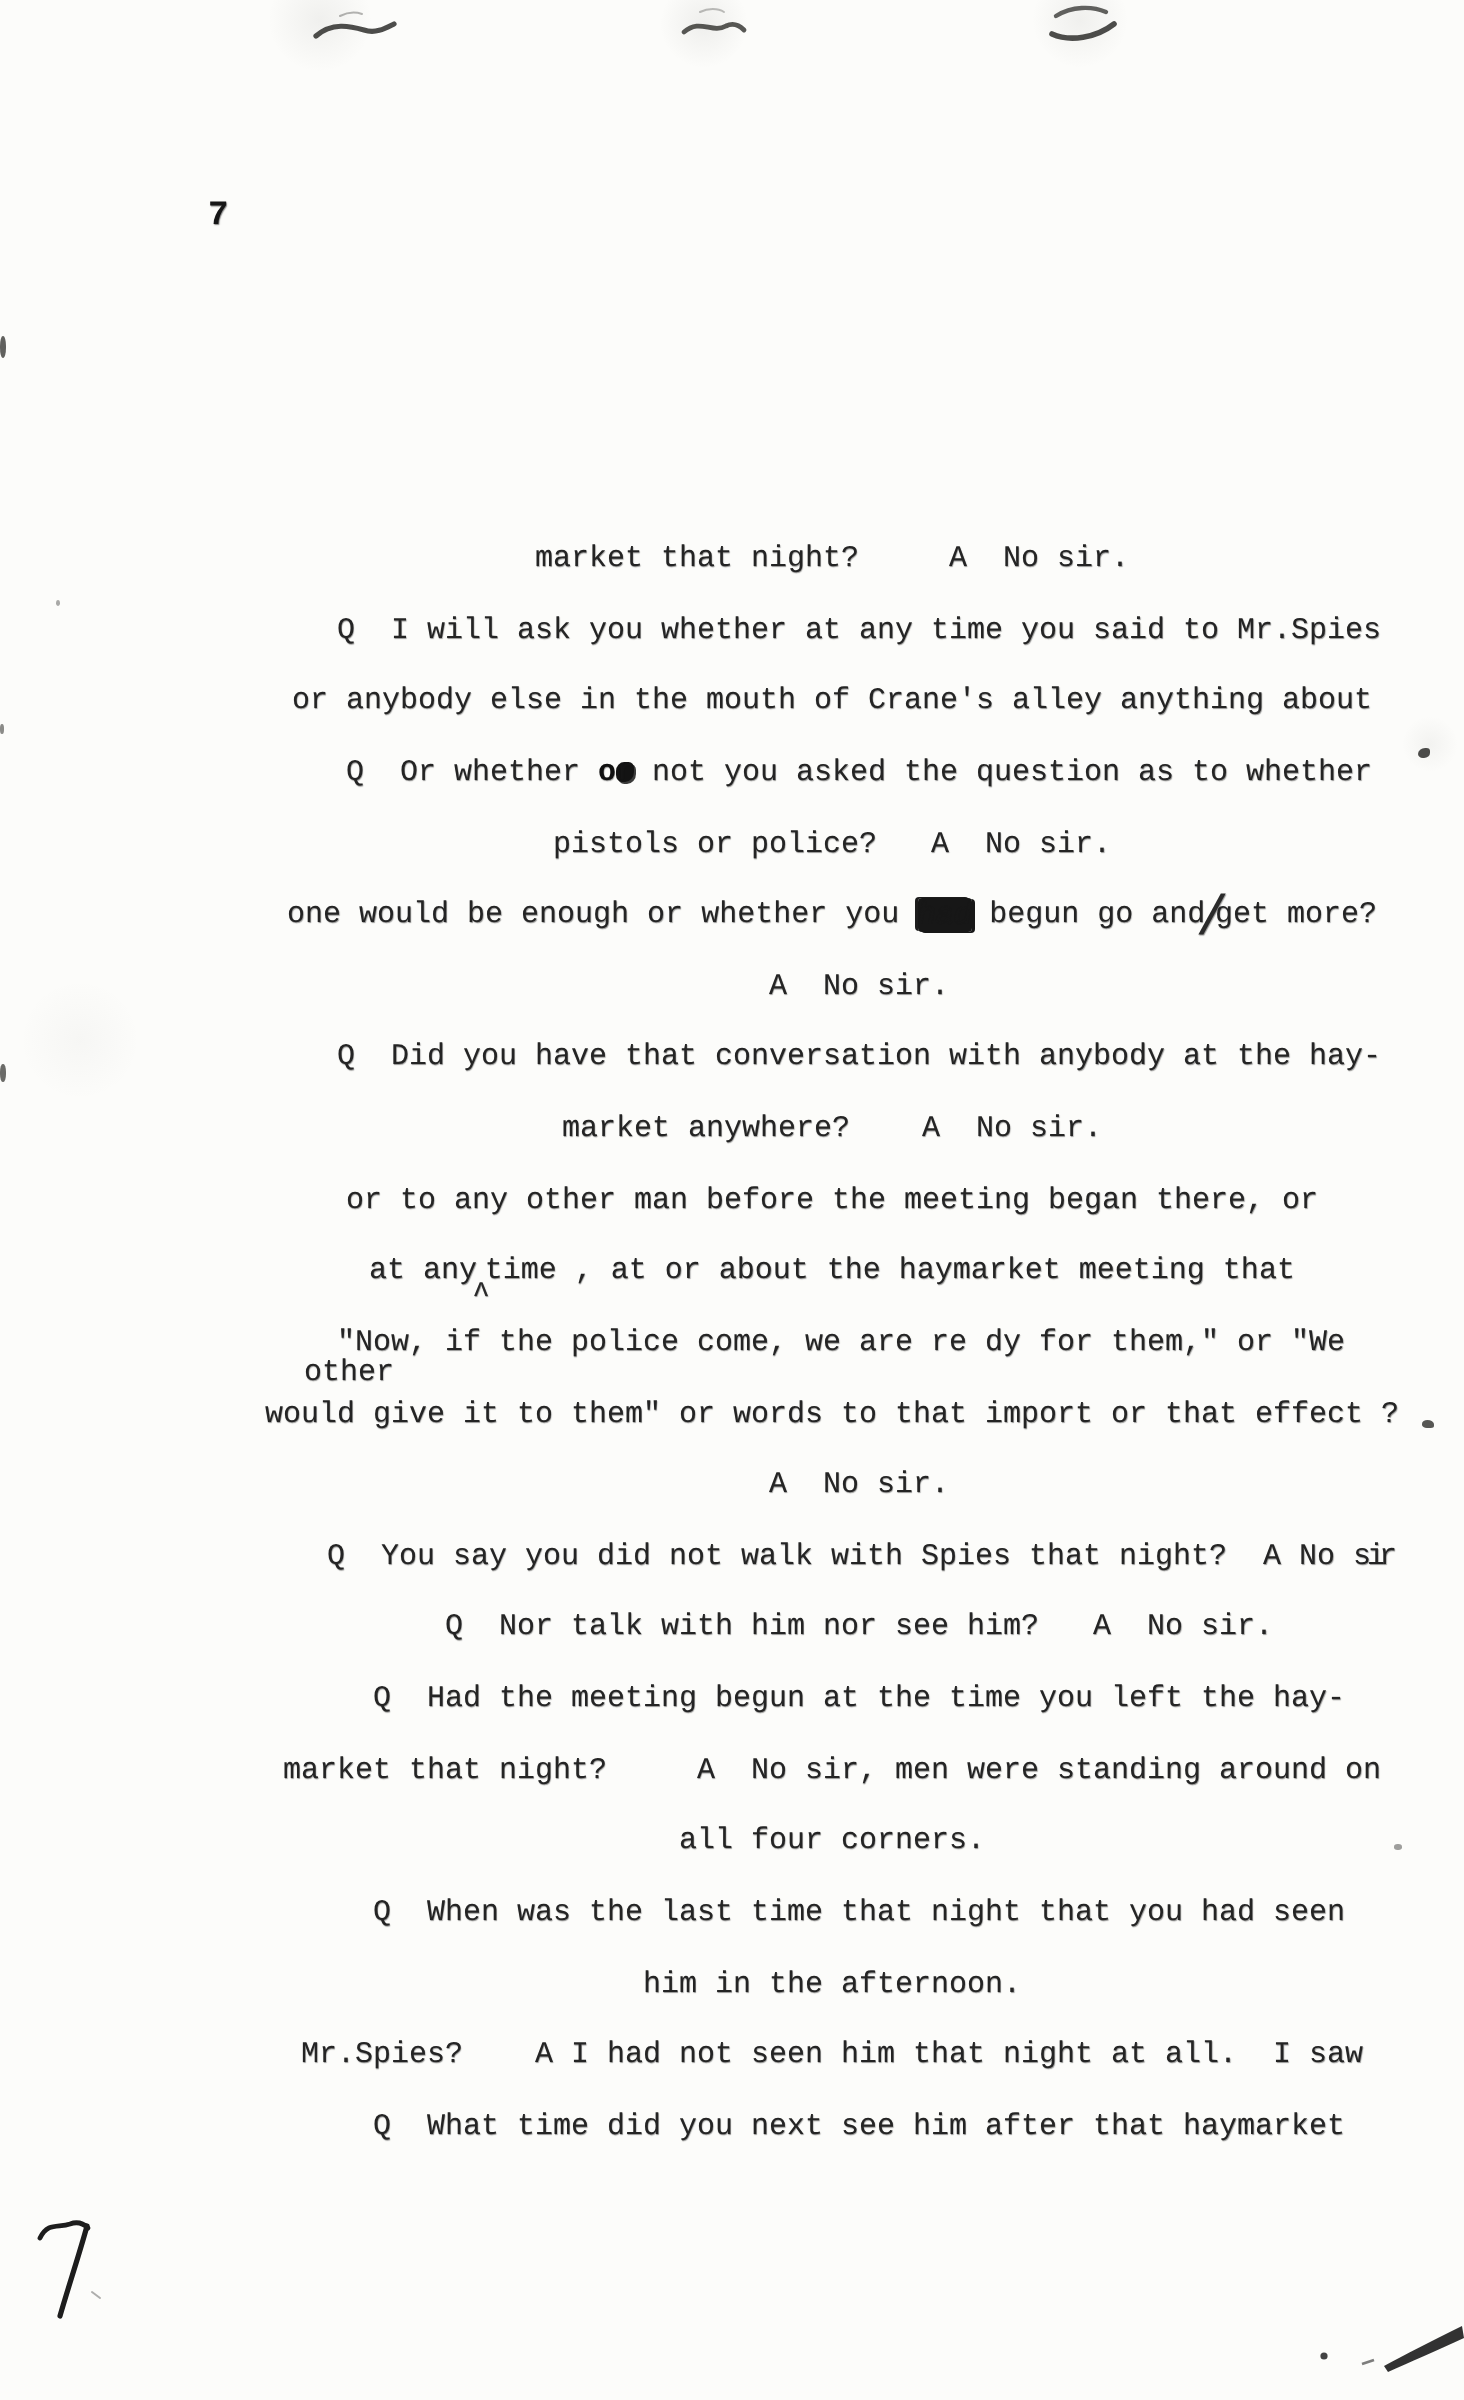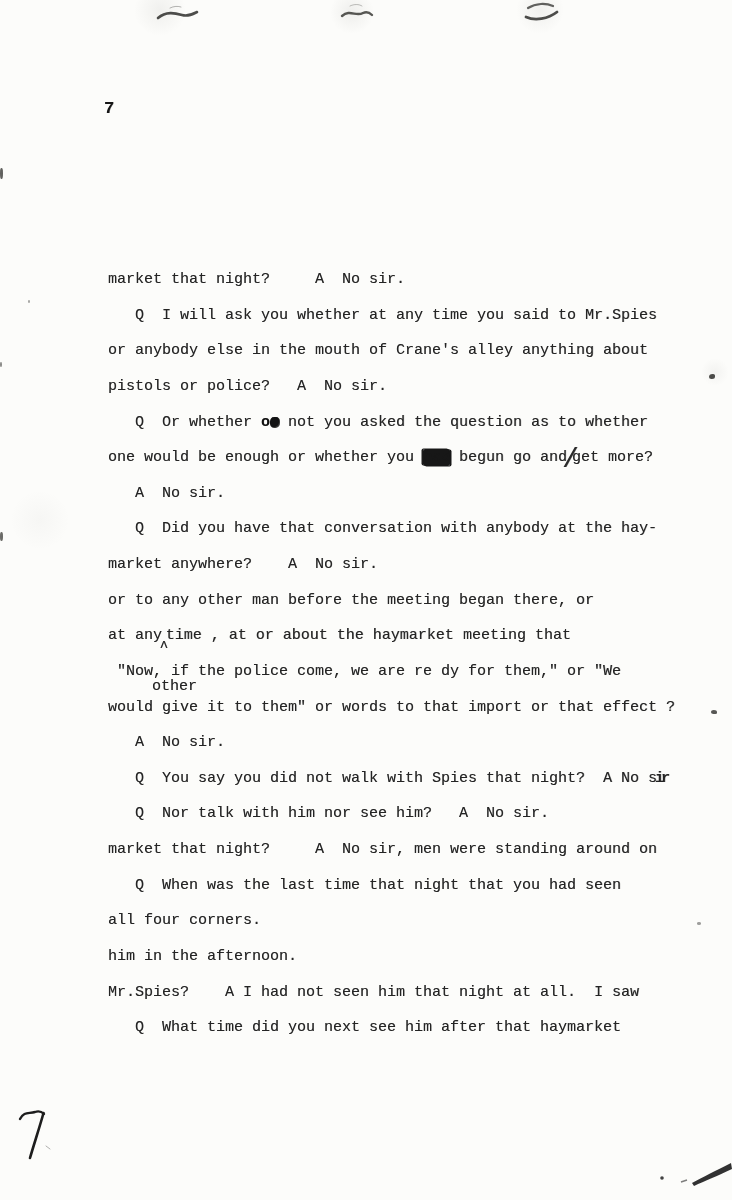--- a/index.html
+++ b/index.html
@@ -22,40 +22,40 @@
   .page-number{
     position:absolute;left:104px;top:99px;
     font-size:17px;font-weight:bold;color:#161616;
     text-shadow:0.4px 0.4px 0.6px rgba(10,10,10,.5);
   }
   .transcript{
     position:absolute;left:108px;top:262px;width:616px;
     font-size:15px;line-height:35.63px;
     text-shadow:0.3px 0.3px 0.5px rgba(25,25,25,.45);
   }
-  .line{white-space:pre;height:35.63px;}
+  .line{white-space:pre;height:35.63px;text-align:center;}
   .seg-redact{
     color:transparent;background:#171717;border-radius:2px;
     box-shadow:1.5px 0.5px 0 #171717,-1.5px -0.5px 0 #1c1c1c;
     font-style:italic;
   }
   .seg-blot{
     color:transparent;display:inline-block;background:#131313;
     height:10px;line-height:10px;border-radius:45% 30% 50% 35%;
     vertical-align:1px;box-shadow:1px 1px 0 rgba(10,10,10,.8);
   }
   .seg-dark{font-weight:bold;color:#101010;}
   .seg-slash{
     display:inline-block;font-size:28px;line-height:0;
     vertical-align:-6px;margin:0 -7px 0 -5px;color:#2a2a2a;font-weight:400;
   }
   .seg-caret{
     position:relative;top:9px;font-size:13px;margin:0 -2px;color:#2a2a2a;
   }
-  .seg-squeeze{letter-spacing:-3px;margin-left:-2px;font-weight:bold;}
+  .seg-squeeze{letter-spacing:-3px;margin-left:-2px;font-weight:normal;}
   .inserted-word{
     position:absolute;left:152px;top:678px;
     font-size:15px;color:#242424;
     text-shadow:0.3px 0.3px 0.5px rgba(25,25,25,.45);
   }
   .speck{position:absolute;background:#2d2d2a;border-radius:45%;}
   svg{position:absolute;display:block;}
 </style>
 </head>
 <body>
@@ -72,36 +72,37 @@
       <path d="M526 17 C535 21, 548 19, 557 12" stroke-width="2.8" opacity="0.85"></path>
     </g>
   </svg>
 
   <div class="page-number">7</div>
 
   <div class="transcript">
       <div class="line"><span>market that night?     A  No sir.</span></div>
       <div class="line"><span>   Q  I will ask you whether at any time you said to Mr.Spies</span></div>
       <div class="line"><span>or anybody else in the mouth of Crane's alley anything about</span></div>
+      <div class="line"><span>   Q  Or whether </span><span class="seg-dark">o</span><span class="seg-blot">r</span><span> not you asked the question as to whether</span></div>
       <div class="line"><span>pistols or police?   A  No sir.</span></div>
-      <div class="line"><span>   Q  Or whether </span><span class="seg-dark">o</span><span class="seg-blot">r</span><span> not you asked the question as to whether</span></div>
       <div class="line"><span>one would be enough or whether you </span><span class="seg-redact">had</span><span> begun go and</span><span class="seg-slash">/</span><span>get more?</span></div>
       <div class="line"><span>   A  No sir.</span></div>
       <div class="line"><span>   Q  Did you have that conversation with anybody at the hay-</span></div>
       <div class="line"><span>market anywhere?    A  No sir.</span></div>
       <div class="line"><span>or to any other man before the meeting began there, or</span></div>
       <div class="line"><span>at any</span><span class="seg-caret">ʌ</span><span>time , at or about the haymarket meeting that</span></div>
       <div class="line"><span> "Now, if the police come, we are re dy for them," or "We</span></div>
       <div class="line"><span>would give it to them" or words to that import or that effect ?</span></div>
       <div class="line"><span>   A  No sir.</span></div>
       <div class="line"><span>   Q  You say you did not walk with Spies that night?  A No s</span><span class="seg-squeeze">ir</span></div>
       <div class="line"><span>   Q  Nor talk with him nor see him?   A  No sir.</span></div>
+      <div class="line"><span>   Q  Had the meeting begun at the time you left the hay-</span></div>
       <div class="line"><span>market that night?     A  No sir, men were standing around on</span></div>
+      <div class="line"><span>all four corners.</span></div>
       <div class="line"><span>   Q  When was the last time that night that you had seen</span></div>
-      <div class="line"><span>all four corners.</span></div>
       <div class="line"><span>him in the afternoon.</span></div>
       <div class="line"><span>Mr.Spies?    A I had not seen him that night at all.  I saw</span></div>
       <div class="line"><span>   Q  What time did you next see him after that haymarket</span></div>
     </div>
 
   <div class="inserted-word">other</div>
 
   <svg style="left:16px;top:1106px;" width="36" height="60" viewBox="0 0 36 60">
     <g stroke="#1d1d1d" fill="none" stroke-linecap="round">
       <path d="M4 13 C8 5, 13 8, 19 6 C23 4.5, 26 6, 28 8" stroke-width="2.4"></path>

